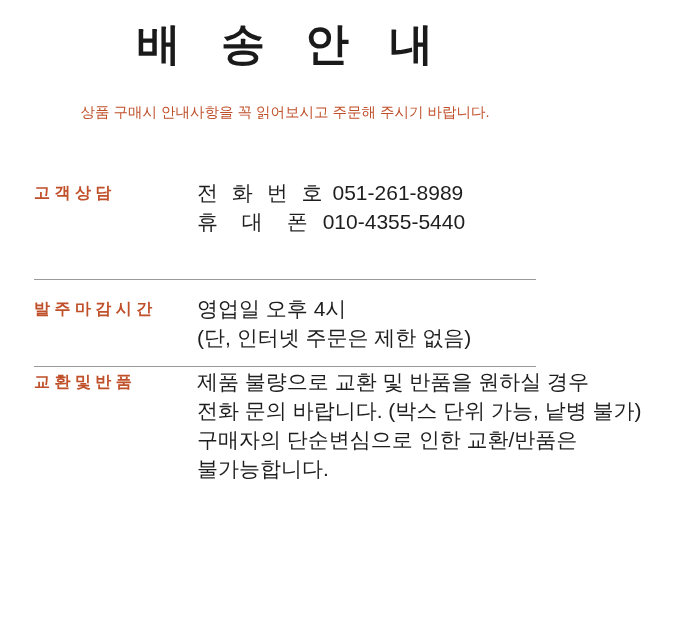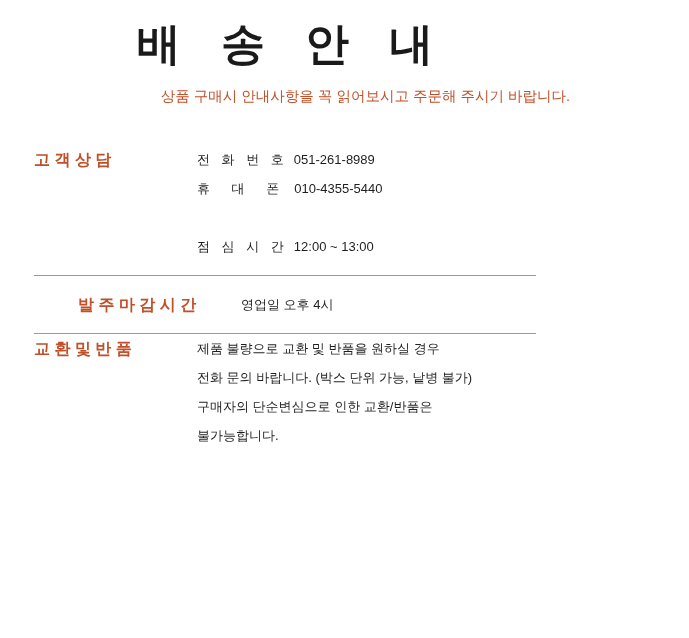--- a/index.html
+++ b/index.html
@@ -24,48 +24,48 @@
     text-align: center;
     font-size: 44px;
     font-weight: bold;
     letter-spacing: 14px;
     color: #1a1a1a;
     padding-top: 16px;
     line-height: 1.25;
     text-indent: 14px;
   }
   .subtitle {
-    text-align: right;
+    text-align: center;
     font-size: 14.5px;
     color: #c0502a;
-    margin-top: 16px;
+    margin-top: 32px;
     letter-spacing: 0px;
   }
   .section {
     display: flex;
     align-items: flex-start;
     padding: 0 34px 0 34px;
     box-sizing: border-box;
   }
-  .sec-contact { margin-top: 39px; justify-content: center; }
-  .sec-deadline { margin-top: 14px; margin-left: 44px; }
+  .sec-contact { margin-top: 56px; justify-content: center; }
+  .sec-deadline { margin-top: 14px; }
   .sec-exchange { margin-top: 0; }
 
   .label {
     width: 163px;
     flex: 0 0 163px;
     font-size: 16px;
     font-weight: bold;
     color: #c0502a;
     line-height: 29px;
     white-space: nowrap;
   }
   .body-col {
     flex: 1 1 auto;
-    font-size: 13px;
+    font-size: 21px;
     color: #1e1e1e;
     line-height: 29px;
   }
   .row {
     white-space: nowrap;
   }
   .row .k {
     display: inline-block;
     letter-spacing: 4px;
     margin-right: 6px;
@@ -98,32 +98,30 @@
   <div class="section sec-contact">
     <div class="label">고 객 상 담</div>
     <div class="body-col">
       <div class="row">
         <span class="k">전 화 번 호</span><span class="v">051-261-8989</span>
       </div>
       <div class="row">
         <span class="k wide">휴 대 폰</span><span class="v">010-4355-5440</span>
       </div>
       <div class="gap"></div>
-      <div class="row">
-        <span class="k">점 심 시 간</span><span class="v">12:00 ~ 13:00</span>
-      </div>
     </div>
   </div>
 
   <div class="divider"></div>
 
   <div class="section sec-deadline">
     <div class="label">발 주 마 감 시 간</div>
     <div class="body-col">
       <div class="plain">영업일 오후 4시</div>
+      <div class="plain">(단, 인터넷 주문은 제한 없음)</div>
     </div>
   </div>
 
   <div class="divider"></div>
 
   <div class="section sec-exchange">
     <div class="label">교 환 및 반 품</div>
     <div class="body-col">
       <div class="plain">제품 불량으로 교환 및 반품을 원하실 경우</div>
       <div class="plain">전화 문의 바랍니다. (박스 단위 가능, 낱병 불가)</div>

